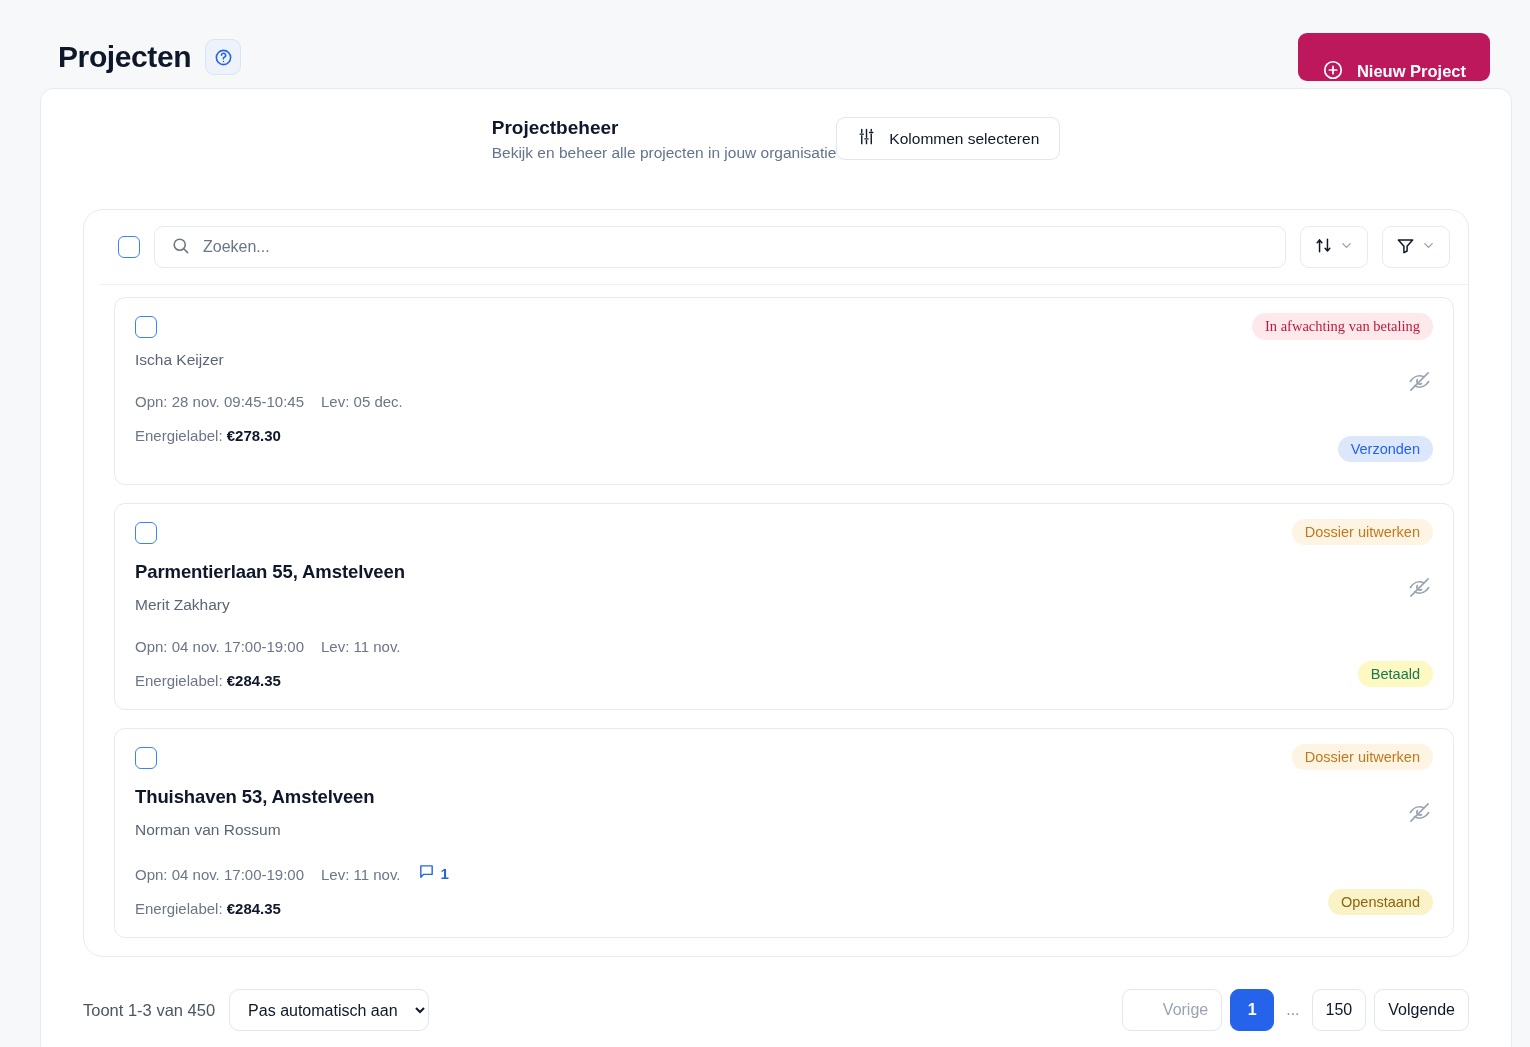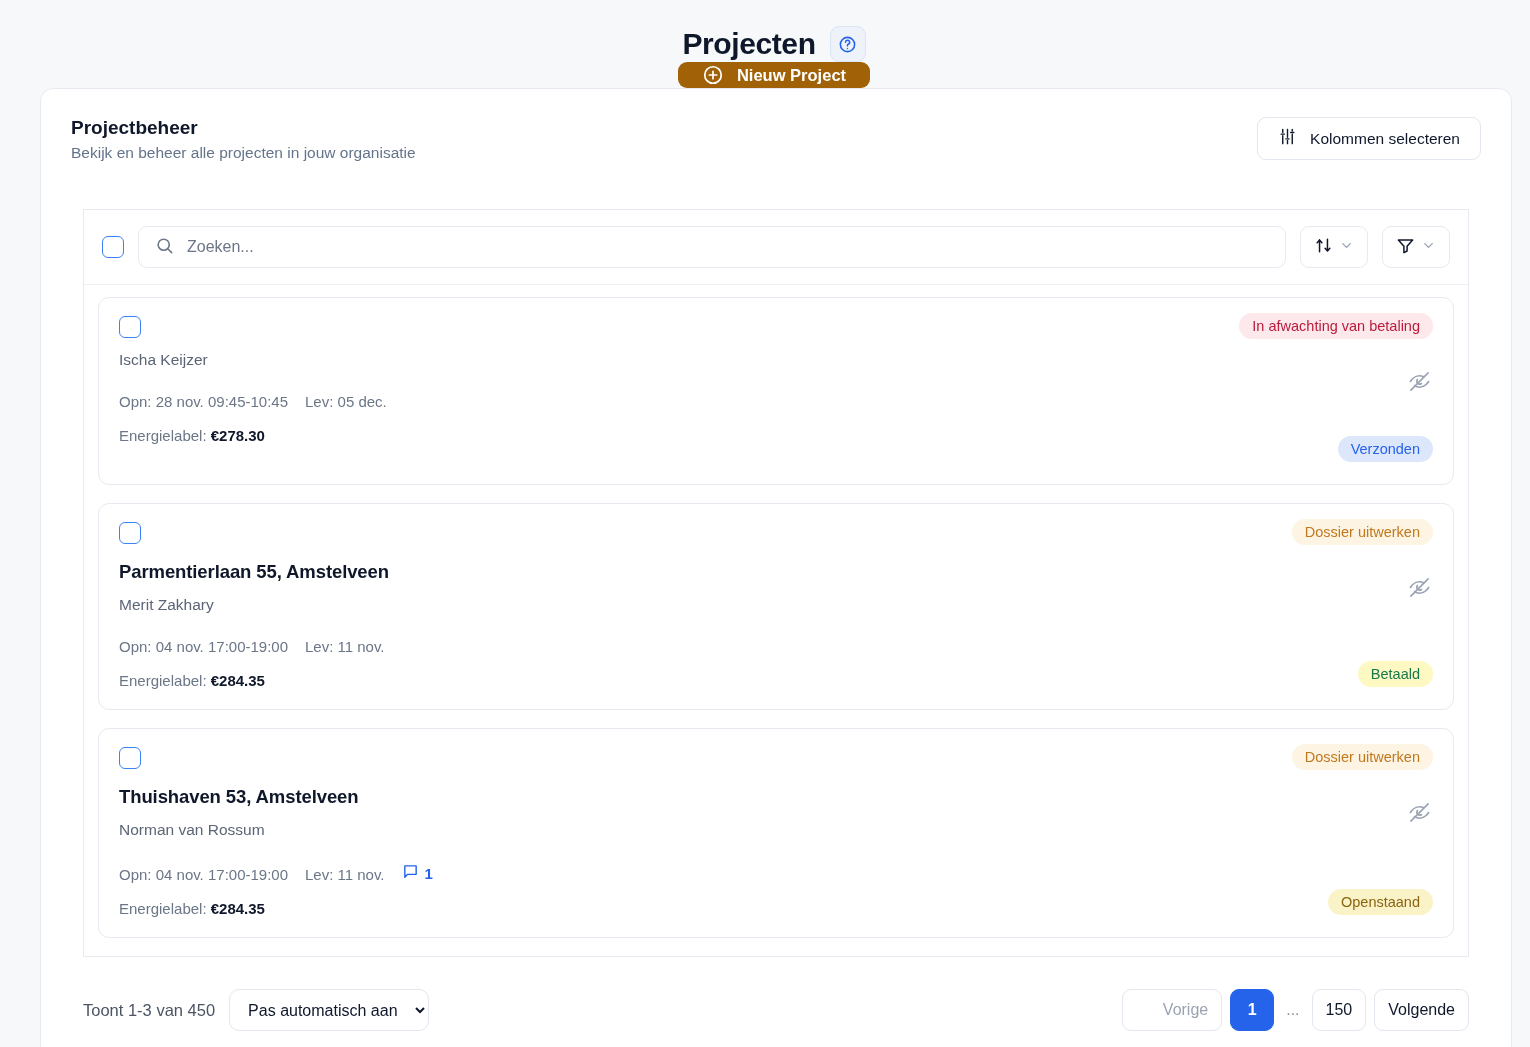--- a/index.html
+++ b/index.html
@@ -10,79 +10,79 @@
     font-family: "Liberation Sans", sans-serif;
     -webkit-font-smoothing: antialiased;
   }
   .page { width: 1530px; height: 1047px; position: relative; overflow: hidden; }
 
   
   .top-header {
     display: flex; align-items: center; justify-content: space-between;
     padding: 26px 40px 0 58px;
     height: 88px;
-    flex-direction: column;
   }
   .title-wrap { display: flex; align-items: center; gap: 14px; }
   .page-title {
     font-size: 30px; font-weight: bold; color: #0f172a; letter-spacing: -0.4px;
   }
   .help-btn {
     width: 36px; height: 36px; border-radius: 9px;
     background: #eef2fb; border: 1px solid #dbe4f5;
     display: flex; align-items: center; justify-content: center;
     cursor: pointer;
   }
   .help-btn svg { display: block; }
 
   .primary-btn {
-    display: flex; align-items: center; gap: 13px;
-    background: #a16207; color: #fff;
+    display: flex; align-items: flex-end; gap: 13px;
+    background: #be185d; color: #fff;
     border: none; border-radius: 9px;
-    padding: 0 24px; height: 56px;
+    padding: 0 24px; height: 48px;
     font-size: 16.5px; font-weight: bold;
     font-family: "Liberation Sans", sans-serif;
     cursor: pointer;
   }
   .primary-btn svg { display: block; }
 
   
   .outer-card {
     position: absolute;
     left: 40px; top: 88px;
     width: 1472px;
     min-height: 945px;
     background: #ffffff;
     border: 1px solid #e7eaf0;
     border-radius: 13px;
   }
   .card-head {
-    display: flex; align-items: flex-start; justify-content: space-between;
+    display: flex; align-items: flex-start; justify-content: center;
     padding: 28px 30px 0 30px;
   }
   .card-head h2 {
     font-size: 19px; font-weight: bold; color: #0f172a; margin-bottom: 5px;
   }
   .card-head p { font-size: 15.5px; color: #64748b; }
   .ghost-btn {
     display: flex; align-items: center; gap: 13px;
     background: #fff; border: 1px solid #e2e6ee; border-radius: 9px;
     height: 43px; padding: 0 20px;
     font-size: 15.5px; color: #0f172a;
     font-family: "Liberation Sans", sans-serif;
     cursor: pointer;
   }
 
   
   .table-wrap {
     margin: 47px 42px 0 42px;
     border: 1px solid #e7eaf0;
-    border-radius: 0;
+    border-radius: 20px;
     background: #fff;
     overflow: hidden;
+    padding-left: 16px;
   }
   .toolbar {
     display: flex; align-items: center; gap: 14px;
     padding: 16px 18px;
     border-bottom: 1px solid #edf0f4;
   }
   .cb {
     width: 22px; height: 22px; min-width: 22px;
     border: 1.6px solid #3b82f6; border-radius: 6px;
     background: #fff; cursor: pointer;
@@ -269,21 +269,21 @@
           <div class="row-cb"></div>
           <div class="row-person">Ischa Keijzer</div>
           <div class="row-meta">
             <span>Opn: 28 nov. 09:45-10:45</span>
             <span>Lev: 05 dec.</span>
           </div>
           <div class="row-energy">
             <span>Energielabel:</span>
             <b>€278.30</b>
           </div>
-          <span class="badge badge-status" style="background:#fde8ec;color:#b91c3c;">In afwachting van betaling</span>
+          <span class="badge badge-status" style="background:#fde8ec;color:#b91c3c;font-family:Liberation Serif, serif;">In afwachting van betaling</span>
           <span class="eye-off">
             <svg width="23" height="23" viewBox="0 0 24 24" fill="none" stroke="#9aa3b2" stroke-width="1.7" stroke-linecap="round" stroke-linejoin="round">
               <path d="M2.5 12s3.6-6 9.5-6c1.6 0 3 .45 4.2 1.1M21.5 12s-3.6 6-9.5 6c-2.1 0-3.8-.75-5.2-1.7"></path>
               <path d="M9.9 9.9a3 3 0 0 0 4.2 4.2"></path>
               <path d="M3 21L21 3"></path>
             </svg>
           </span>
           <span class="badge badge-payment" style="background:#dde7fb;color:#2563eb;">Verzonden</span>
         </div>
 

